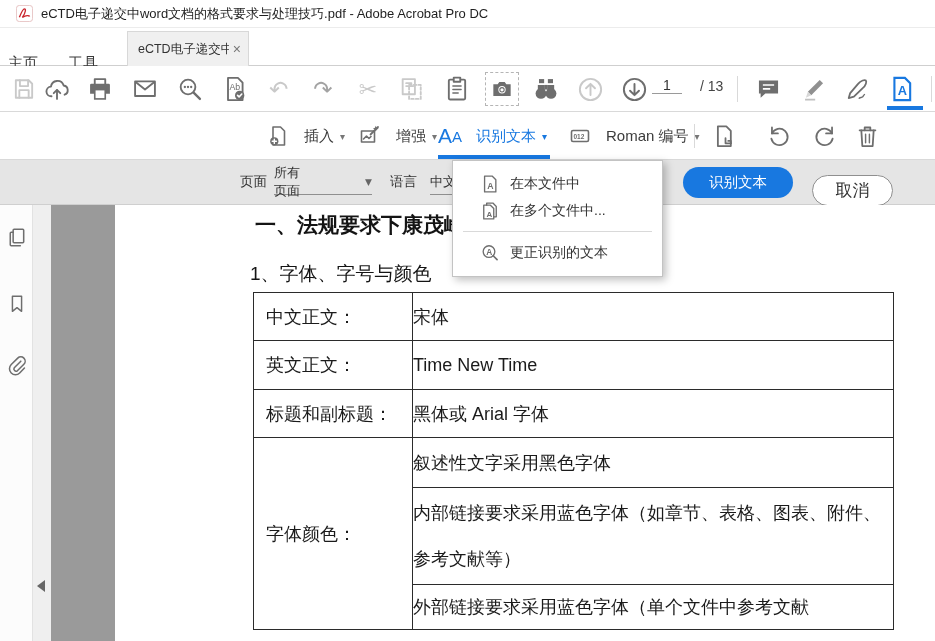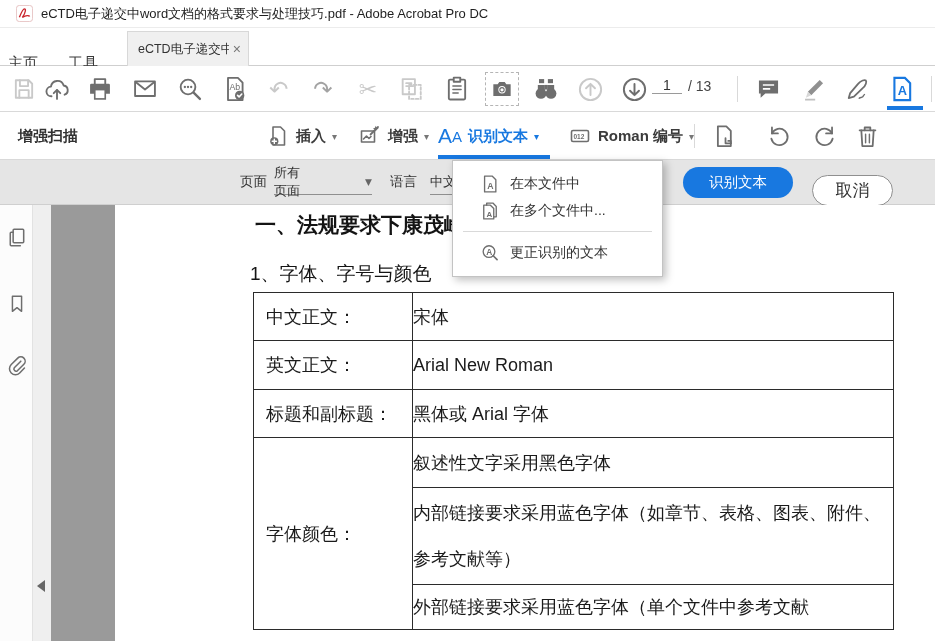--- a/index.html
+++ b/index.html
@@ -28,24 +28,24 @@
   .tb2-btn { position:absolute; top:8px; height:32px; display:flex; align-items:center; }
   .vsep { position:absolute; width:1px; background:#d9d9d9; }
   .glyph { font-family:"DejaVu Sans",sans-serif; }
   .g-undo { font-size:23px; color:#c9c9c9; }
   .g-redo { font-size:23px; color:#a3a3a3; }
   .g-scissors { font-size:22px; color:#c9c9c9; }
   .caret { font-size:10px; color:#777; margin-left:6px; font-family:"DejaVu Sans",sans-serif; }
   .caret-blue { color:#1878e0; }
   .pagebox { position:absolute; left:652px; top:11px; display:flex; align-items:center; }
   .pagebox input { width:30px; border:none; border-bottom:1px solid #9a9a9a; font-size:14px; text-align:center; color:#333; outline:none; background:transparent; }
-  .page-total { font-size:14px; color:#444; margin-left:6px; }
+  .page-total { font-size:14px; color:#444; margin-left:18px; }
   .blue-underline { position:absolute; height:4px; background:#1878e0; }
   .tb2-title { position:absolute; left:18px; top:0; height:48px; line-height:48px; font-size:15px; font-weight:bold; color:#323232; }
-  .tb2-label { font-size:15px; color:#3c3c3c; margin-left:6px; white-space:nowrap;font-weight:bold; }
+  .tb2-label { font-size:15px; color:#3c3c3c; margin-left:14px; white-space:nowrap; }
   .tb2-label.blue { color:#1878e0; }
   .aa-big { font-size:21px; color:#1878e0; }
   .aa-small { font-size:15px; color:#1878e0; }
   .camera-btn { border:1px dashed #b5b5b5; }
 
   
   .opt-label { position:absolute; top:0; height:44px; line-height:44px; font-size:13.5px; color:#333; }
   .opt-select { position:absolute; top:10px; height:25px; border-bottom:1px solid #8f8f8f;
     display:flex; align-items:center; font-size:13px; color:#333; justify-content:space-between; }
   .opt-select .caret { font-size:9px; color:#666; }
@@ -231,21 +231,20 @@
     <svg width="28" height="28" viewBox="0 0 24 24">
       <path d="M5.5 2.5h9l4.5 4.5v14.5H5.5z" fill="#fff" stroke="#1878e0" stroke-width="1.8"></path>
       <text x="8.4" y="17.5" font-size="11" font-weight="bold" fill="#1878e0">A</text>
       </svg>
   </div>
   <div class="blue-underline" style="left:887px; bottom:1px; width:36px;"></div>
   <div class="vsep" style="left:931px; top:10px; height:26px;"></div>
 </div>
 
 <div class="toolbar2">
-  <span class="tb2-title">增强扫描</span>
 
   <div class="tb2-btn" style="left:266px">
     <svg class="ic" width="24" height="24" viewBox="0 0 24 24">
       <path d="M7 3h7.5l4 4v14H7z"></path>
         <circle class="fillg" cx="8.3" cy="17.3" r="4.1"></circle>
       <path d="M8.3 15.2v4.2M6.2 17.3h4.2" stroke="#fff" stroke-width="1.4"></path>
       </svg>
     <span class="tb2-label">插入</span>
     <span class="caret">▾</span>
   </div>
@@ -350,21 +349,21 @@
     <div class="doc-h1">一、法规要求下康茂峰</div>
     <div class="doc-h2">1、字体、字号与颜色</div>
     <table class="doc-table">
       <tbody>
           <tr style="height:48px">
         <td class="td-label">中文正文：</td>
         <td class="td-value">宋体</td>
       </tr>
       <tr style="height:49px">
         <td class="td-label">英文正文：</td>
-        <td class="td-value">Arial New Roman</td>
+        <td class="td-value">Time New Time</td>
       </tr>
       <tr style="height:48px">
         <td class="td-label">标题和副标题：</td>
         <td class="td-value">黑体或 Arial 字体</td>
       </tr>
       <tr style="height:50px">
         <td class="td-label" rowspan="3">字体颜色：</td>
         <td class="td-value">叙述性文字采用黑色字体</td>
       </tr>
       <tr style="height:96px">

